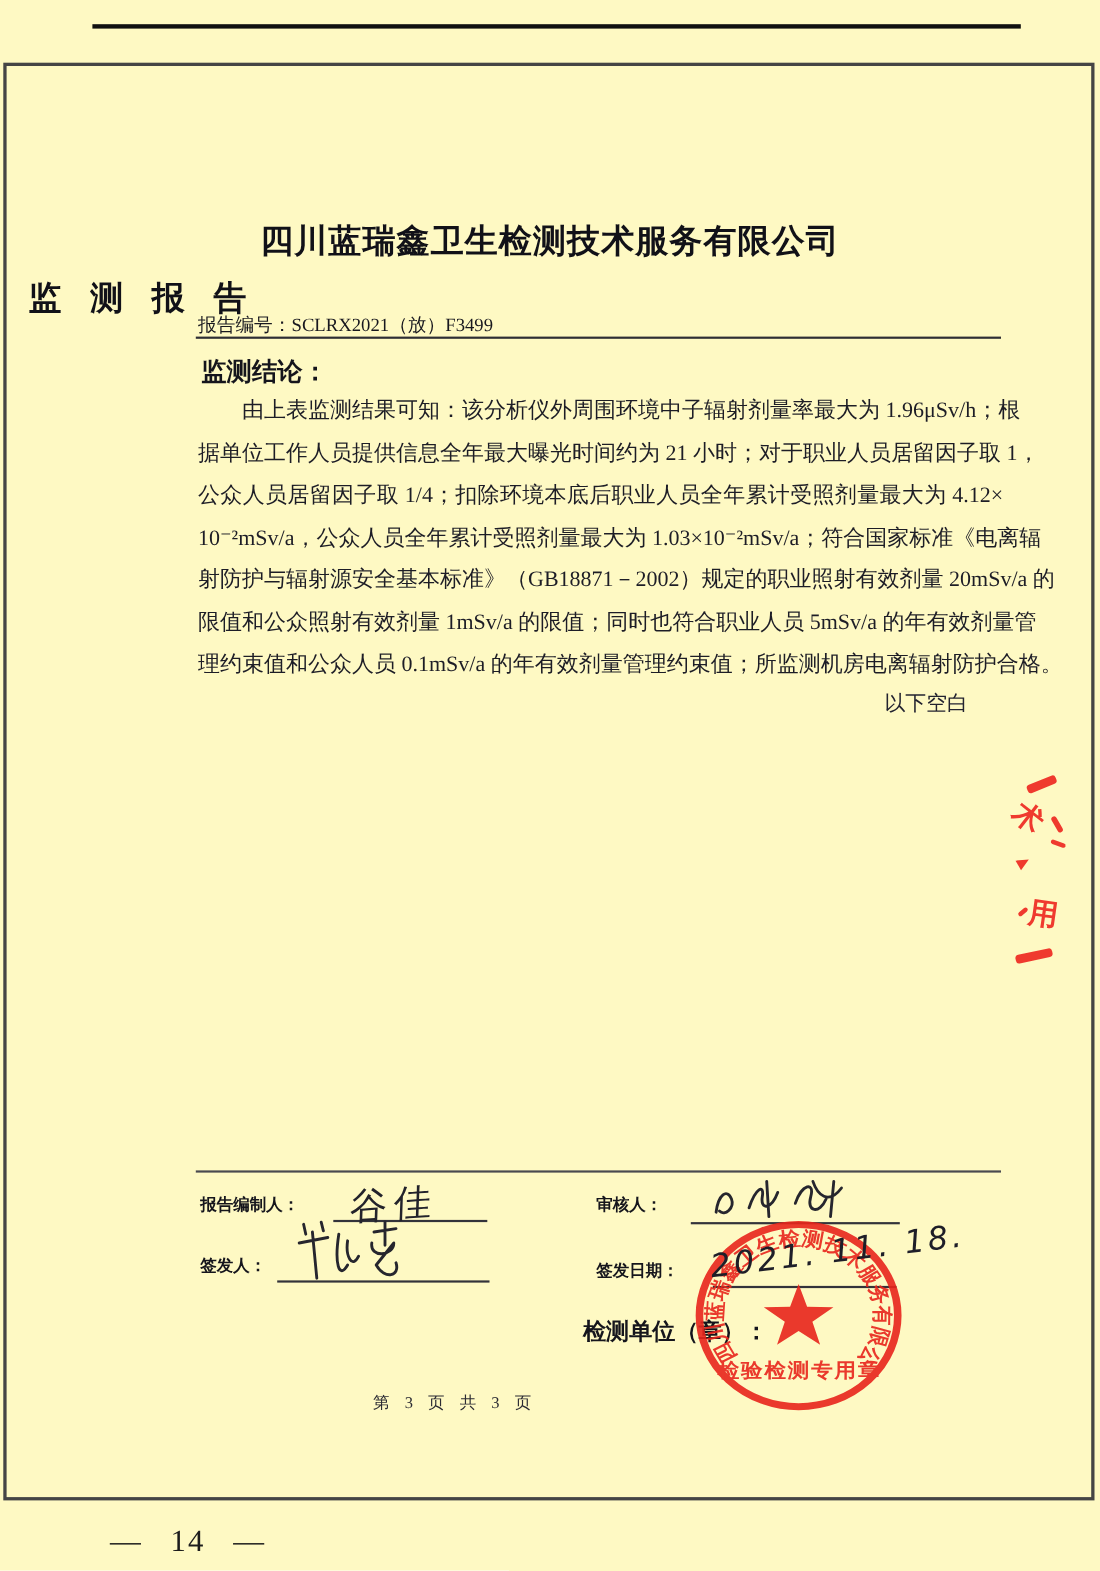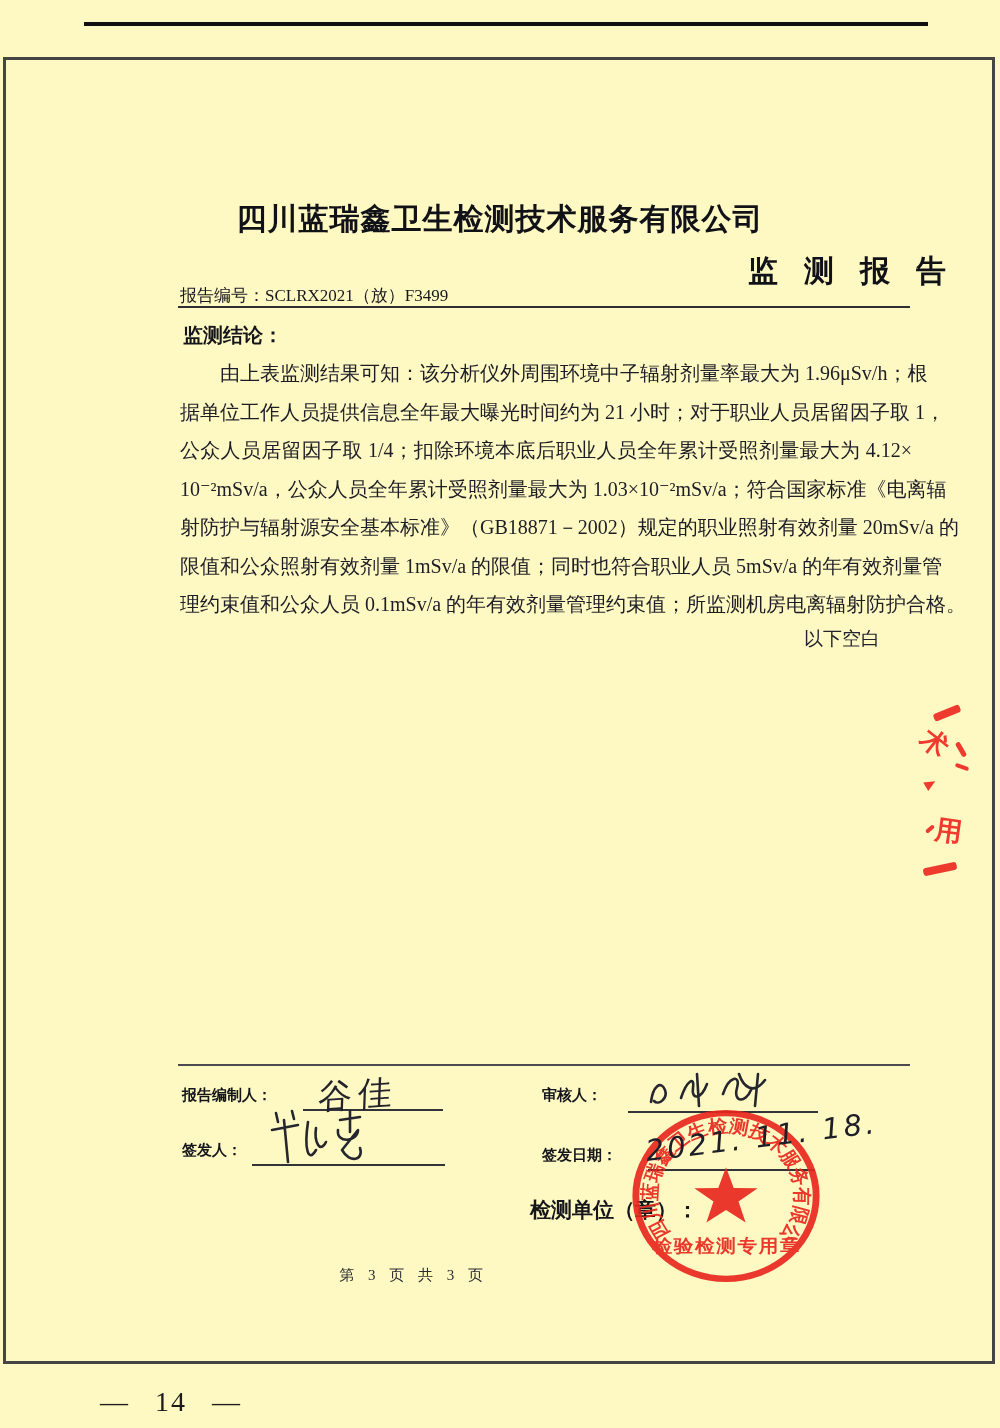--- a/index.html
+++ b/index.html
@@ -5,26 +5,26 @@
   html,body{margin:0;padding:0;background:#ffffff;}
   .page{
     position:relative;width:1000px;height:1428px;background:#fef9c3;
     font-family:"Liberation Serif","DejaVu Serif",serif;color:#1d1d26;overflow:hidden;
   }
   .abs{position:absolute;}
   .top-rule{left:84px;top:22px;width:844px;height:4px;background:#101010;}
   .sheet-border{left:3px;top:57px;width:986px;height:1301px;border:3px solid #454545;background:transparent;}
 
   .company-title{left:0;top:199px;width:1000px;text-align:center;font-size:30px;font-weight:bold;letter-spacing:1px;color:#111118;}
-  .report-title{left:0;top:251px;width:972px;text-align:right;font-size:30px;font-weight:bold;letter-spacing:26px;text-indent:26px;color:#111118;}
+  .report-title{left:0;top:251px;width:972px;text-align:left;font-size:30px;font-weight:bold;letter-spacing:26px;text-indent:26px;color:#111118;}
   .report-no{left:180px;top:284px;font-size:17px;color:#18181f;}
   .rule-1{left:178px;top:306px;width:732px;height:2px;background:#2e2e34;}
   .rule-2{left:178px;top:1064px;width:732px;height:2px;background:#4a4a50;}
 
-  .conclusion-heading{left:183px;top:322px;font-size:20px;font-weight:bold;color:#15151c;}
+  .conclusion-heading{left:183px;top:322px;font-size:23px;font-weight:bold;color:#15151c;}
   .paragraph{left:180px;top:354px;width:732px;font-size:20px;color:#1d1d26;}
   .paragraph .pline{height:38.5px;line-height:38.5px;text-align:justify;text-align-last:justify;white-space:nowrap;}
   .paragraph .pline.indent{padding-left:40px;width:692px;}
   .blank-note{left:180px;top:626px;width:700px;text-align:right;font-size:19px;color:#232330;}
 
   .lbl{font-size:15px;font-weight:bold;color:#15151c;z-index:2;}
   .sig-line{height:2px;background:#33333a;z-index:3;}
   .hand{color:#23232b;z-index:6;}
 
   .hand-prep{left:318px;top:1072px;font-size:34px;transform:rotate(-4deg) skewX(-6deg);letter-spacing:6px;}

